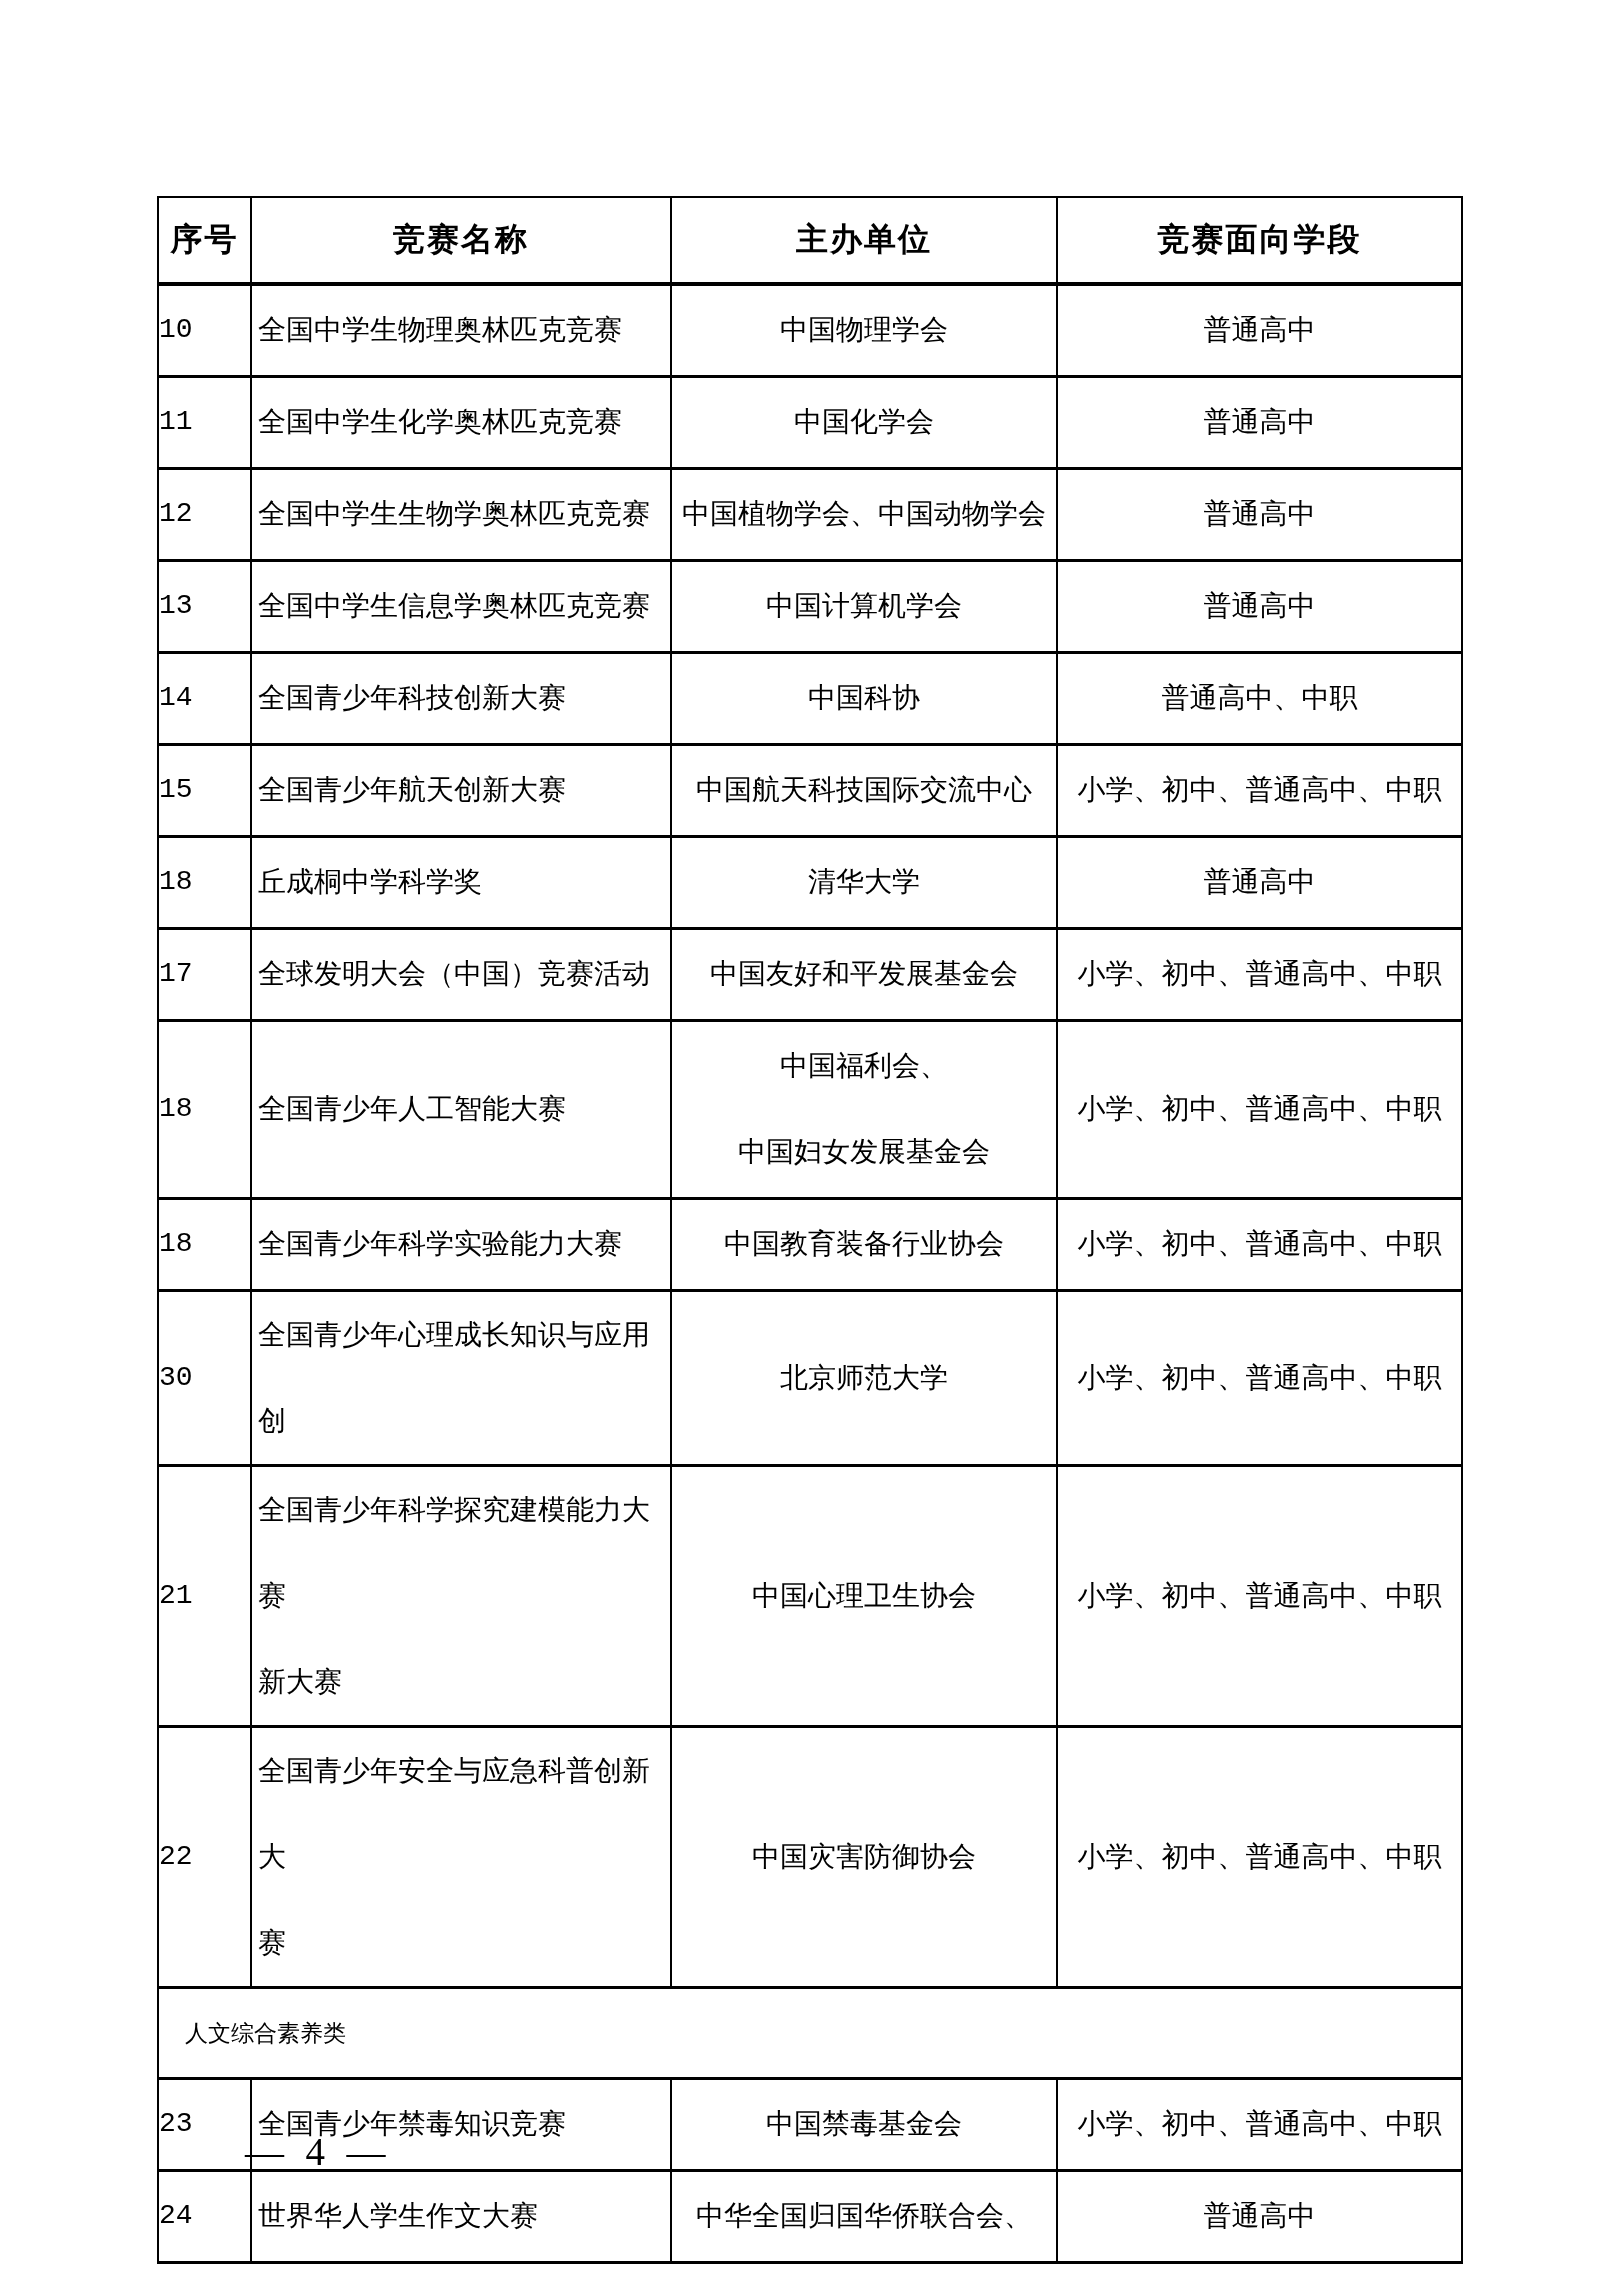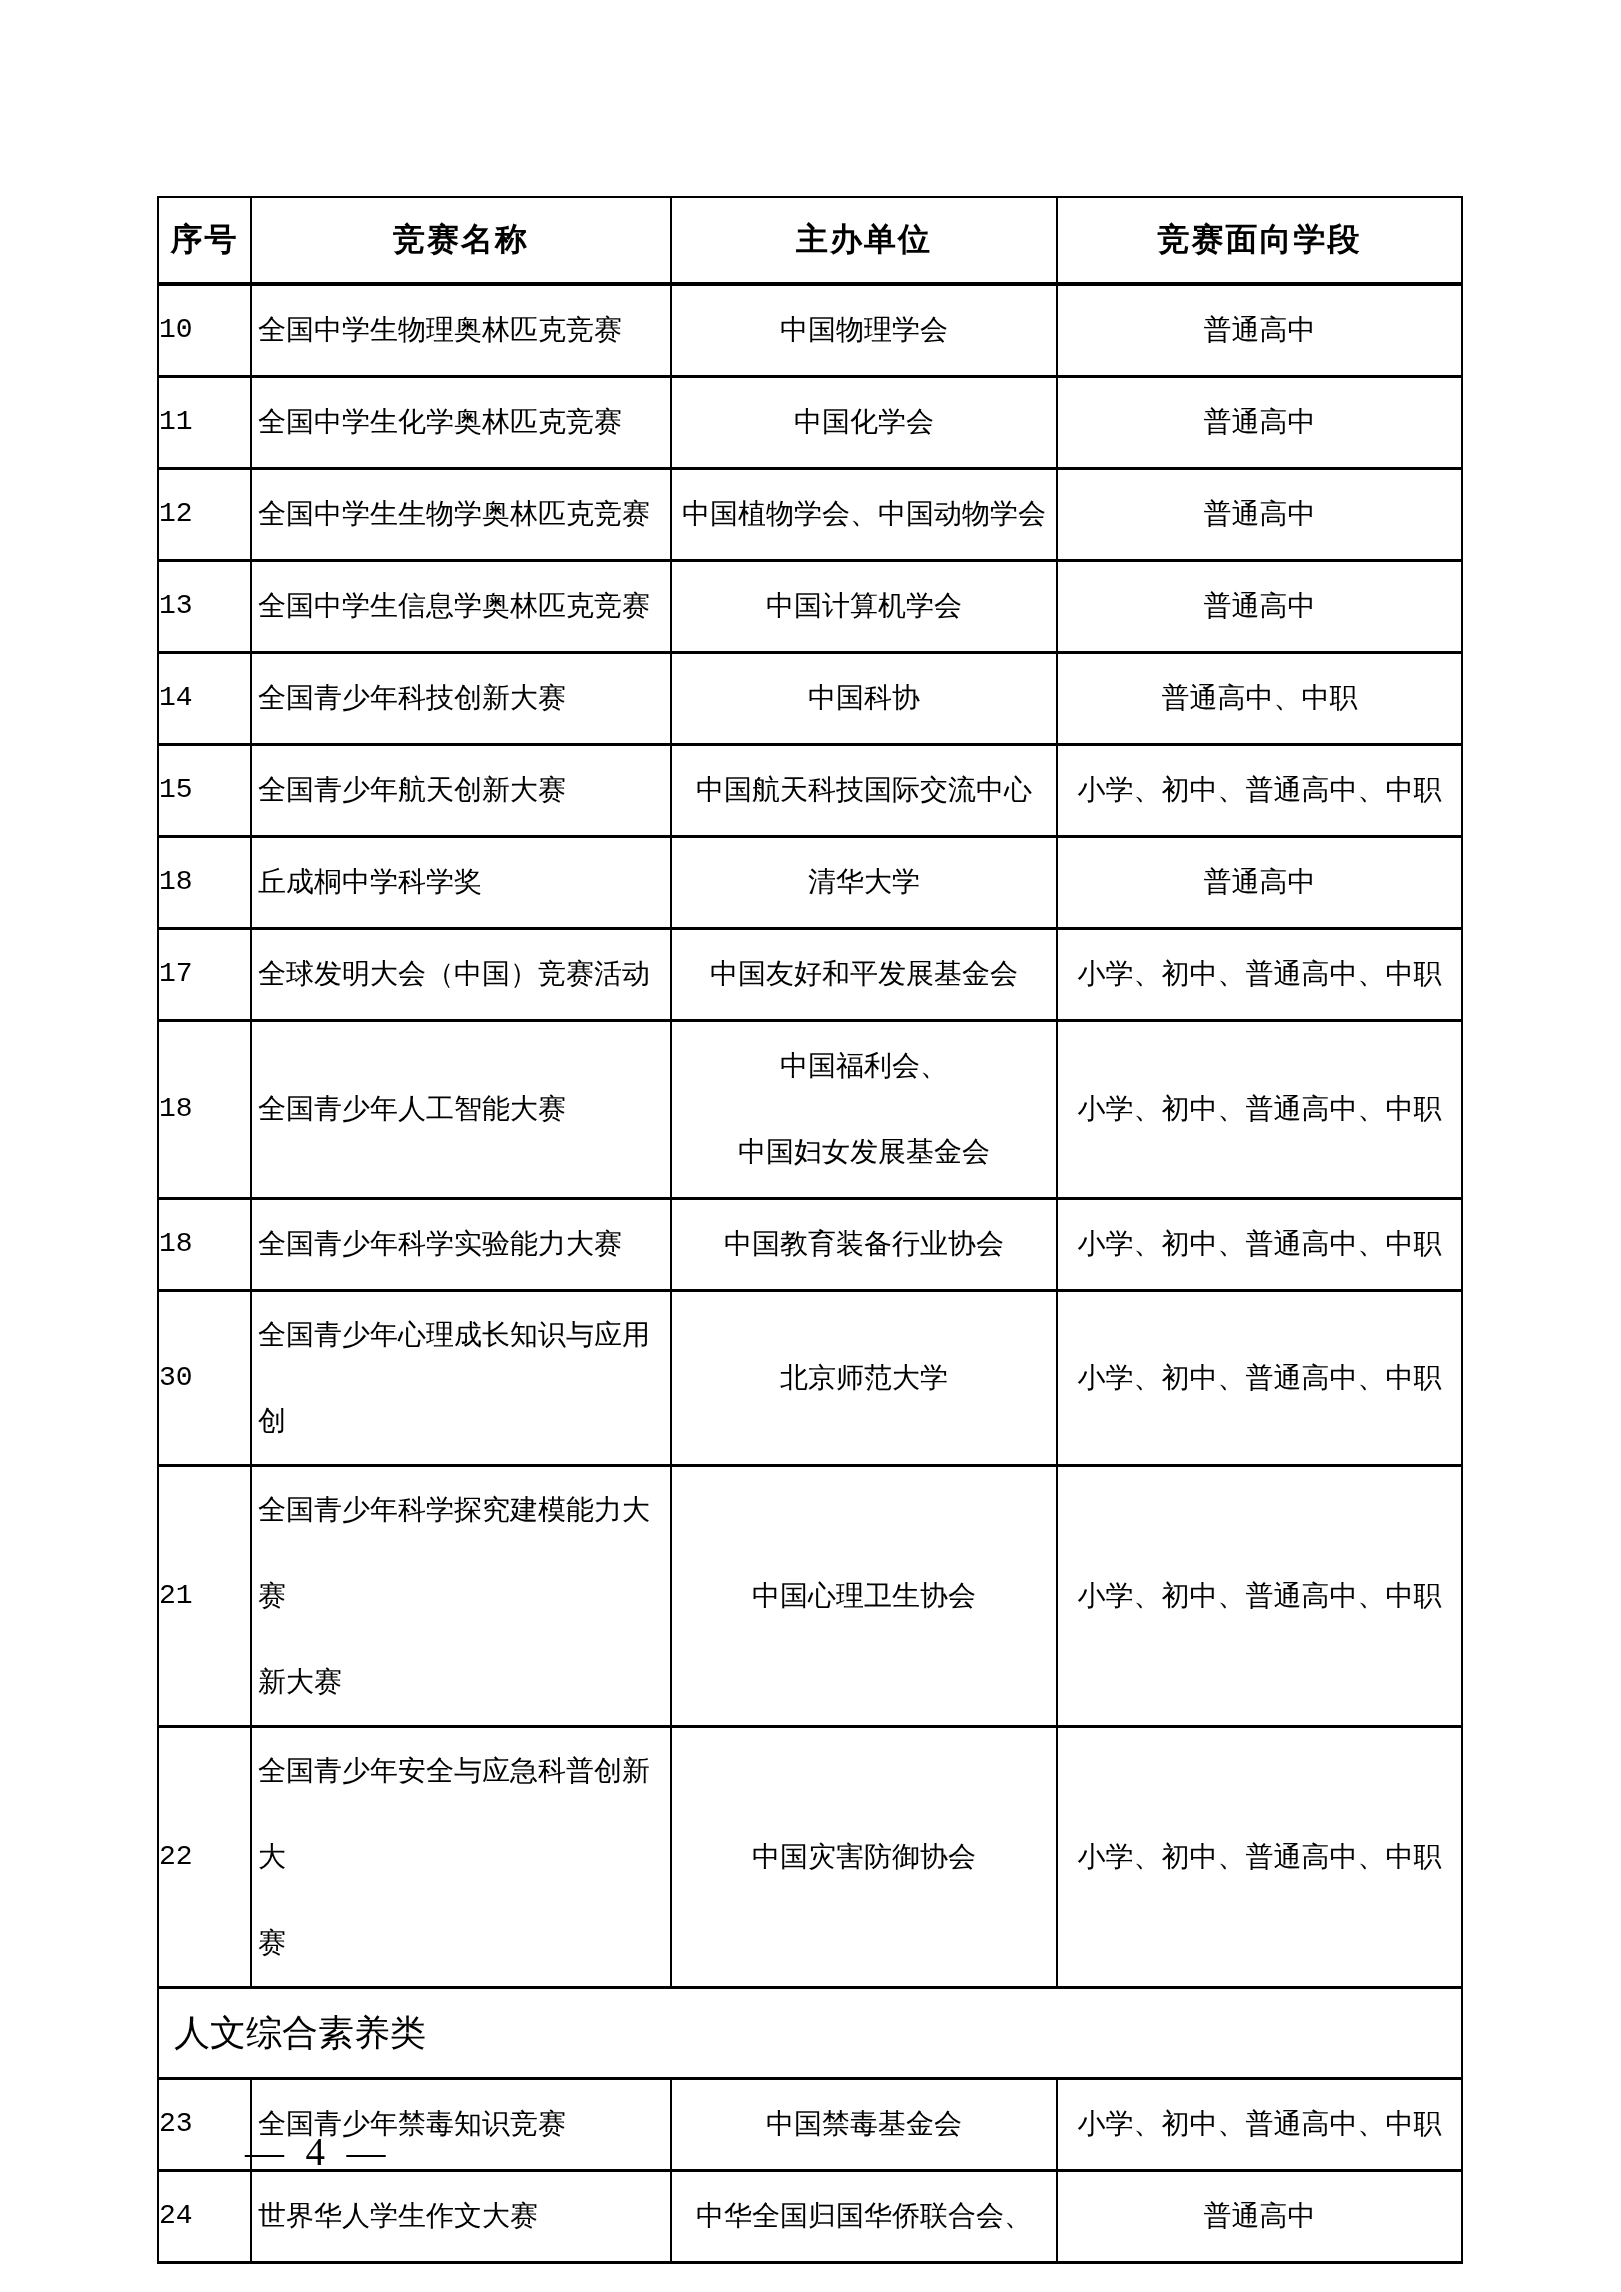--- a/index.html
+++ b/index.html
@@ -56,22 +56,22 @@
   .doc-table td.c-idx { text-align: left; font-family: Liberation Mono, monospace; }
   .doc-table td.c-name {
     text-align: left;
     padding-left: 6px;
   }
   .doc-table tr.row-single  { height: 92px;  }
   .doc-table tr.row-double  { height: 178px; }
   .doc-table tr.row-section { height: 91px;  }
   .doc-table tr.row-section td {
     text-align: left;
-    padding-left: 15px;
-    font-size: 36px;
+    padding-left: 26px;
+    font-size: 23px;
   }
   .page-footer {
     position: absolute;
     left: 245px;
     top: 2129px;
     font-family: "Liberation Serif", serif;
     font-size: 39px;
     word-spacing: 11.8px;
     color: #000000;
   }

